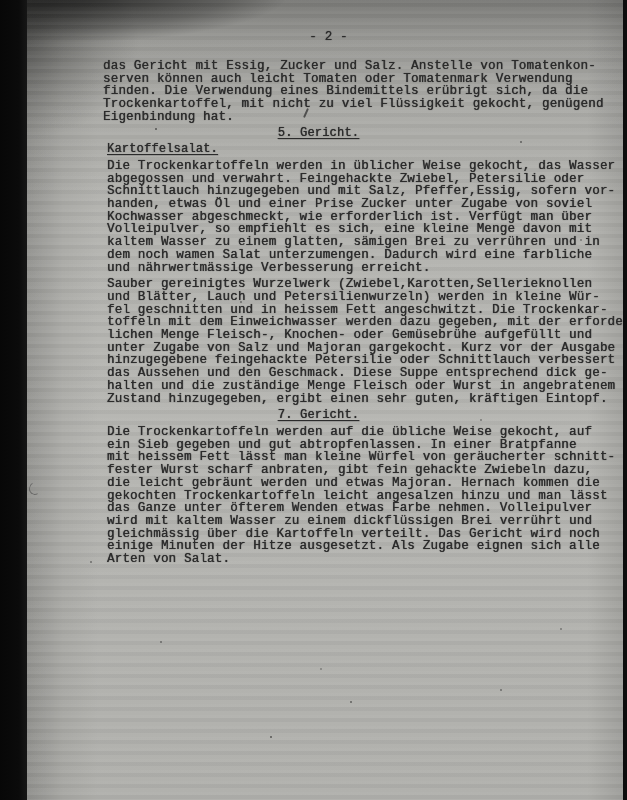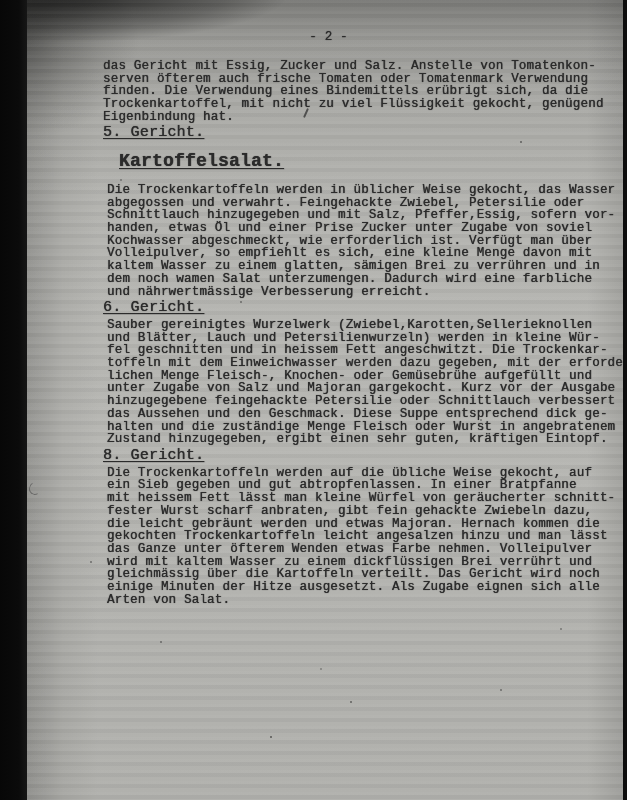--- a/index.html
+++ b/index.html
@@ -50,30 +50,31 @@
     text-align:center;
     margin:0 60px 0 0;
     line-height:13px;
   }
   p.body{
     margin:16px 0 0 0;
     white-space:pre;
   }
   .course-heading{
     margin:3px 80px 0 0;
-    font-size:15px;font-weight:normal;
+    font-size:12px;font-weight:normal;
+    text-align:center;
     line-height:12.7px;
   }
   .course-heading span, .dish-title span{
     text-decoration:underline;
     text-underline-offset:2px;
   }
   .dish-title{
-    margin:16px;
-    font-size:18px;font-weight:bold;
+    margin:4px;
+    font-size:12px;font-weight:normal;
     line-height:12.7px;
   }
   p.recipe{
     margin:4px;
     white-space:pre;
   }
   
   .tick-mark{
     position:absolute;
     left:278px;top:108px;
@@ -142,57 +143,54 @@
   <div class="paper">
     <div class="specks"></div>
     <div class="tick-mark"></div>
     <div class="curl-mark"></div>
 
     <div class="page">
 
       <div class="page-number">- 2 -</div>
 
       <p class="body">das Gericht mit Essig, Zucker und Salz. Anstelle von Tomatenkon-
-serven öfterem auch frische Tomaten oder Tomatenmark Verwendung
+serven können auch leicht Tomaten oder Tomatenmark Verwendung
 finden. Die Verwendung eines Bindemittels erübrigt sich, da die
 Trockenkartoffel, mit nicht zu viel Flüssigkeit gekocht, genügend
 Eigenbindung hat.</p>
 
       <h2 class="course-heading">
         <span>5. Gericht.</span>
       </h2>
       <h3 class="dish-title">
         <span>Kartoffelsalat.</span>
       </h3>
       <p class="recipe">Die Trockenkartoffeln werden in üblicher Weise gekocht, das Wasser
 abgegossen und verwahrt. Feingehackte Zwiebel, Petersilie oder
 Schnittlauch hinzugegeben und mit Salz, Pfeffer,Essig, sofern vor-
 handen, etwas Öl und einer Prise Zucker unter Zugabe von soviel
 Kochwasser abgeschmeckt, wie erforderlich ist. Verfügt man über
 Volleipulver, so empfiehlt es sich, eine kleine Menge davon mit
 kaltem Wasser zu einem glatten, sämigen Brei zu verrühren und in
 dem noch wamen Salat unterzumengen. Dadurch wird eine farbliche
 und nährwertmässige Verbesserung erreicht.</p>
 
-      <h2 class="course-heading">
-        <span>6. Gericht.</span>
-      </h2>
       <p class="recipe">Sauber gereinigtes Wurzelwerk (Zwiebel,Karotten,Sellerieknollen
 und Blätter, Lauch und Petersilienwurzeln) werden in kleine Wür-
 fel geschnitten und in heissem Fett angeschwitzt. Die Trockenkar-
 toffeln mit dem Einweichwasser werden dazu gegeben, mit der erforder-
 lichen Menge Fleisch-, Knochen- oder Gemüsebrühe aufgefüllt und
 unter Zugabe von Salz und Majoran gargekocht. Kurz vor der Ausgabe
 hinzugegebene feingehackte Petersilie oder Schnittlauch verbessert
 das Aussehen und den Geschmack. Diese Suppe entsprechend dick ge-
 halten und die zuständige Menge Fleisch oder Wurst in angebratenem
 Zustand hinzugegeben, ergibt einen sehr guten, kräftigen Eintopf.</p>
 
       <h2 class="course-heading">
-        <span>8. Gericht.</span>
+        <span>7. Gericht.</span>
       </h2>
       <p class="recipe">Die Trockenkartoffeln werden auf die übliche Weise gekocht, auf
 ein Sieb gegeben und gut abtropfenlassen. In einer Bratpfanne
 mit heissem Fett lässt man kleine Würfel von geräucherter schnitt-
 fester Wurst scharf anbraten, gibt fein gehackte Zwiebeln dazu,
 die leicht gebräunt werden und etwas Majoran. Hernach kommen die
 gekochten Trockenkartoffeln leicht angesalzen hinzu und man lässt
 das Ganze unter öfterem Wenden etwas Farbe nehmen. Volleipulver
 wird mit kaltem Wasser zu einem dickflüssigen Brei verrührt und
 gleichmässig über die Kartoffeln verteilt. Das Gericht wird noch

